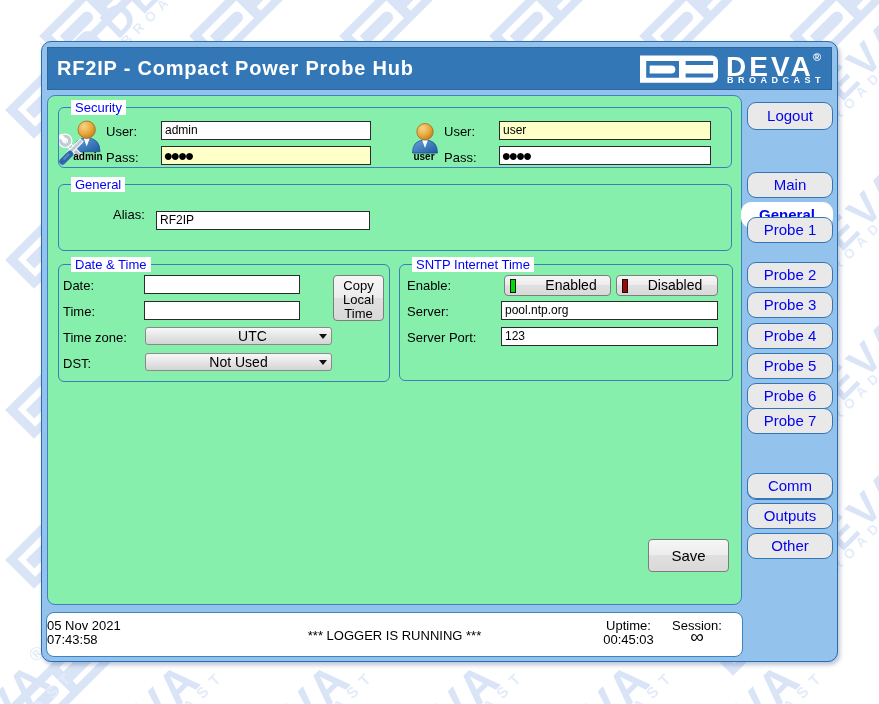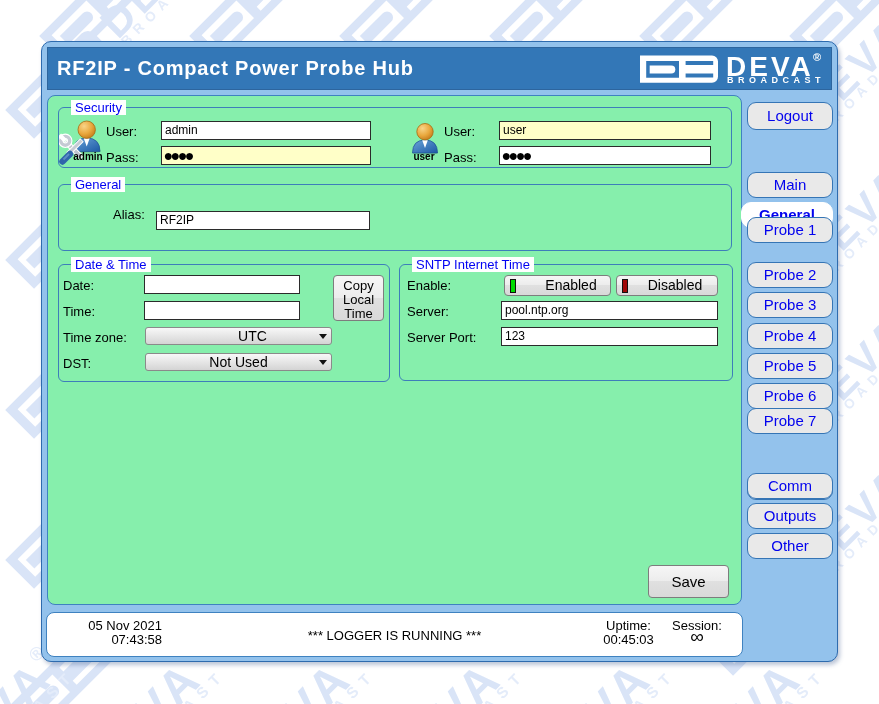--- a/index.html
+++ b/index.html
@@ -220,37 +220,37 @@
       <span class="lg">SNTP Internet Time</span>
       <span class="lbl" style="left:7px; top:13px;">Enable:</span>
       <div class="btn" style="left:104px; top:10px; width:107px; height:21px; font-size:14px; line-height:19px; padding-left:27px;"><span class="led" style="background:#00dd00;"></span>Enabled</div>
       <div class="btn" style="left:216px; top:10px; width:102px; height:21px; font-size:14px; line-height:19px; padding-left:16px;"><span class="led" style="background:#a00707;"></span>Disabled</div>
       <span class="lbl" style="left:7px; top:39px;">Server:</span>
       <div class="inp" style="left:101px; top:36px; width:217px;">pool.ntp.org</div>
       <span class="lbl" style="left:7px; top:65px;">Server Port:</span>
       <div class="inp" style="left:101px; top:62px; width:217px;">123</div>
     </div>
 
-    <div class="btn" style="left:600px; top:469px; width:81px; height:33px; font-size:15px; line-height:31px;">Save</div>
+    <div class="btn" style="left:600px; top:443px; width:81px; height:33px; font-size:15px; line-height:31px;">Save</div>
   </div>
 
   <div class="nav" style="top:60px; height:28px; line-height:26px;">Logout</div>
   <div class="nav" style="top:130px;">Main</div>
   <div class="nav sel" style="top:160.1px;">General</div>
   <div class="nav" style="top:175px;">Probe 1</div>
   <div class="nav" style="top:220.3px;">Probe 2</div>
   <div class="nav" style="top:250.4px;">Probe 3</div>
   <div class="nav" style="top:280.5px;">Probe 4</div>
   <div class="nav" style="top:310.5px;">Probe 5</div>
   <div class="nav" style="top:340.6px;">Probe 6</div>
   <div class="nav" style="top:366px;">Probe 7</div>
   <div class="nav" style="top:400.8px;margin-top:31px;">Probe 8</div>
   <div class="nav" style="top:430.9px;">Comm</div>
   <div class="nav" style="top:461px;">Outputs</div>
   <div class="nav" style="top:491px;">Other</div>
 
   <div id="statusbar">
-    <div style="position:absolute; left:0px; top:6px; width:115px; text-align:right; line-height:14px;">05 Nov 2021<br>07:43:58</div>
+    <div style="position:absolute; left:0px; top:6px; width:115px; text-align:left; line-height:14px;">05 Nov 2021<br>07:43:58</div>
     <div style="position:absolute; left:0; top:15px; width:100%; text-align:center;">*** LOGGER IS RUNNING ***</div>
     <div style="position:absolute; left:524px; top:6px; width:115px; text-align:center; line-height:14px;">Uptime:<br>00:45:03</div>
     <div style="position:absolute; left:605px; top:6px; width:90px; text-align:center; line-height:14px;">Session:<br><span style="font-size:19px; line-height:11px; position:relative; top:-2px;">∞</span></div>
   </div>
 </div>
 
 </body></html>

